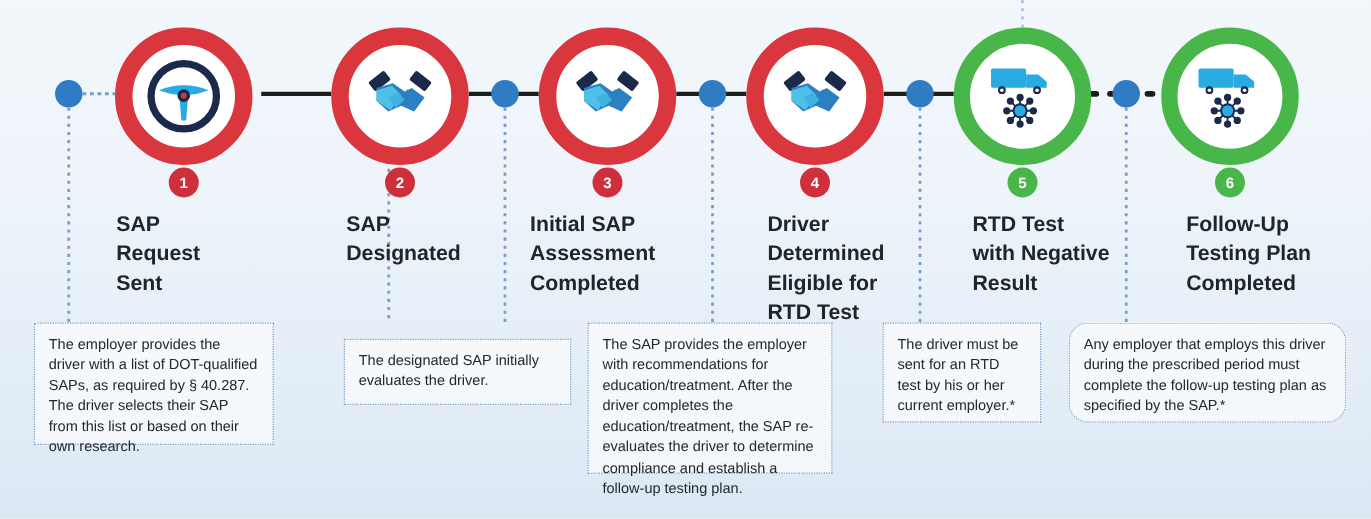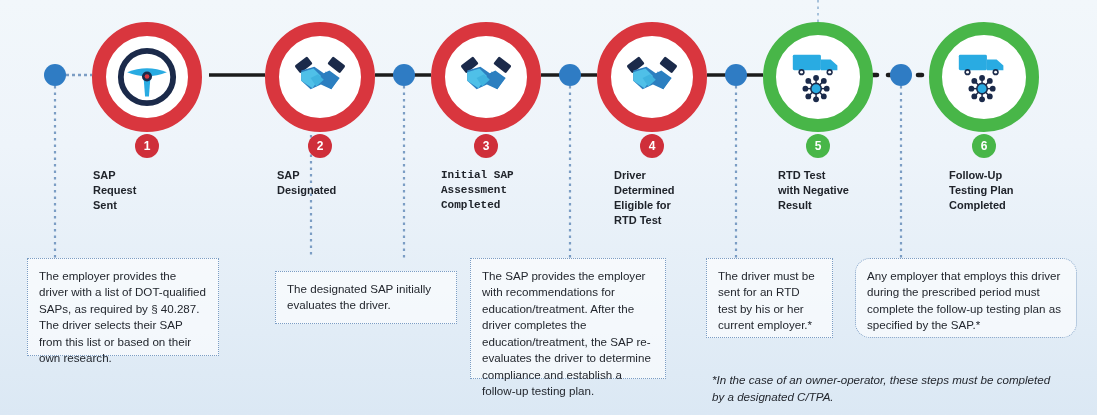--- a/index.html
+++ b/index.html
@@ -67,21 +67,21 @@
     justify-content: center;
     line-height: 1;
   }
   .badge.red   { background: #cf2f3a; }
   .badge.green { background: #48b648; }
 
   
   .title {
     position: absolute;
     top: 168px;
-    font-size: 11px;
+    font-size: 17px;
     font-weight: bold;
     color: #20242b;
     line-height: 1.37;
     white-space: pre-line;
   }
 
   
   .callout {
     position: absolute;
     border: 1.5px dotted #7b9dc4;
@@ -179,21 +179,21 @@
         <rect x="6" y="14" width="17" height="10" rx="1.6" fill="#1b2a4a" transform="rotate(-38 14.5 19)"></rect>
         <rect x="41" y="14" width="17" height="10" rx="1.6" fill="#1b2a4a" transform="rotate(38 49.5 19)"></rect>
         <path d="M12 25 L26 21 L36 28 L42 25 L53 33 L44 45 L33 40 L22 45 L12 36 Z" fill="#2c7fc0"></path>
         <path d="M12 27 L25 23 L33 31 L24 44 L12 36 Z" fill="#4fc0e8"></path>
         <path d="M22 33 L30 29 L36 35 L28 42 Z" fill="#3fb3df"></path>
         <path d="M38 26 L52 33 L44 45 L36 38 Z" fill="#2c7fc0"></path>
       </svg>
     </div>
   </div>
   <div class="badge red" style="left:474px;">3</div>
-  <div class="title" style="left:441px; width:160px;font-family:Liberation Mono, monospace;">Initial SAP
+  <div class="title" style="left:424px; width:160px;">Initial SAP
 Assessment
 Completed</div>
 
   <div class="node" style="left:597px;">
     <div class="ring red"></div>
     <div class="icon-wrap">
       <svg width="60" height="60" viewBox="0 0 64 64" xmlns="http://www.w3.org/2000/svg">
         <rect x="6" y="14" width="17" height="10" rx="1.6" fill="#1b2a4a" transform="rotate(-38 14.5 19)"></rect>
         <rect x="41" y="14" width="17" height="10" rx="1.6" fill="#1b2a4a" transform="rotate(38 49.5 19)"></rect>
         <path d="M12 25 L26 21 L36 28 L42 25 L53 33 L44 45 L33 40 L22 45 L12 36 Z" fill="#2c7fc0"></path>
@@ -292,15 +292,14 @@
   <div class="callout" style="left:27px; top:258px; width:192px; height:98px;">The employer provides the driver with a list of DOT-qualified SAPs, as required by § 40.287. The driver selects their SAP from this list or based on their own research.</div>
 
   <div class="callout" style="left:275px; top:244px; width:182px; height:53px;margin-top:27px;">The designated SAP initially evaluates the driver.</div>
 
   <div class="callout" style="left:470px; top:258px; width:196px; height:121px;">The SAP provides the employer with recommendations for education/treatment. After the driver completes the education/treatment, the SAP re-evaluates the driver to determine compliance and establish a follow-up testing plan.</div>
 
   <div class="callout" style="left:706px; top:258px; width:127px; height:80px;">The driver must be sent for an RTD test by his or her current employer.*</div>
 
   <div class="callout" style="left:855px; top:258px; width:222px; height:80px;border-radius:15px;">Any employer that employs this driver during the prescribed period must complete the follow-up testing plan as specified by the SAP.*</div>
 
-  <div class="footnote">*In the case of an owner-operator, these steps must be completed by a designated C/TPA.</div>
 
 </div>
 
 </body></html>

